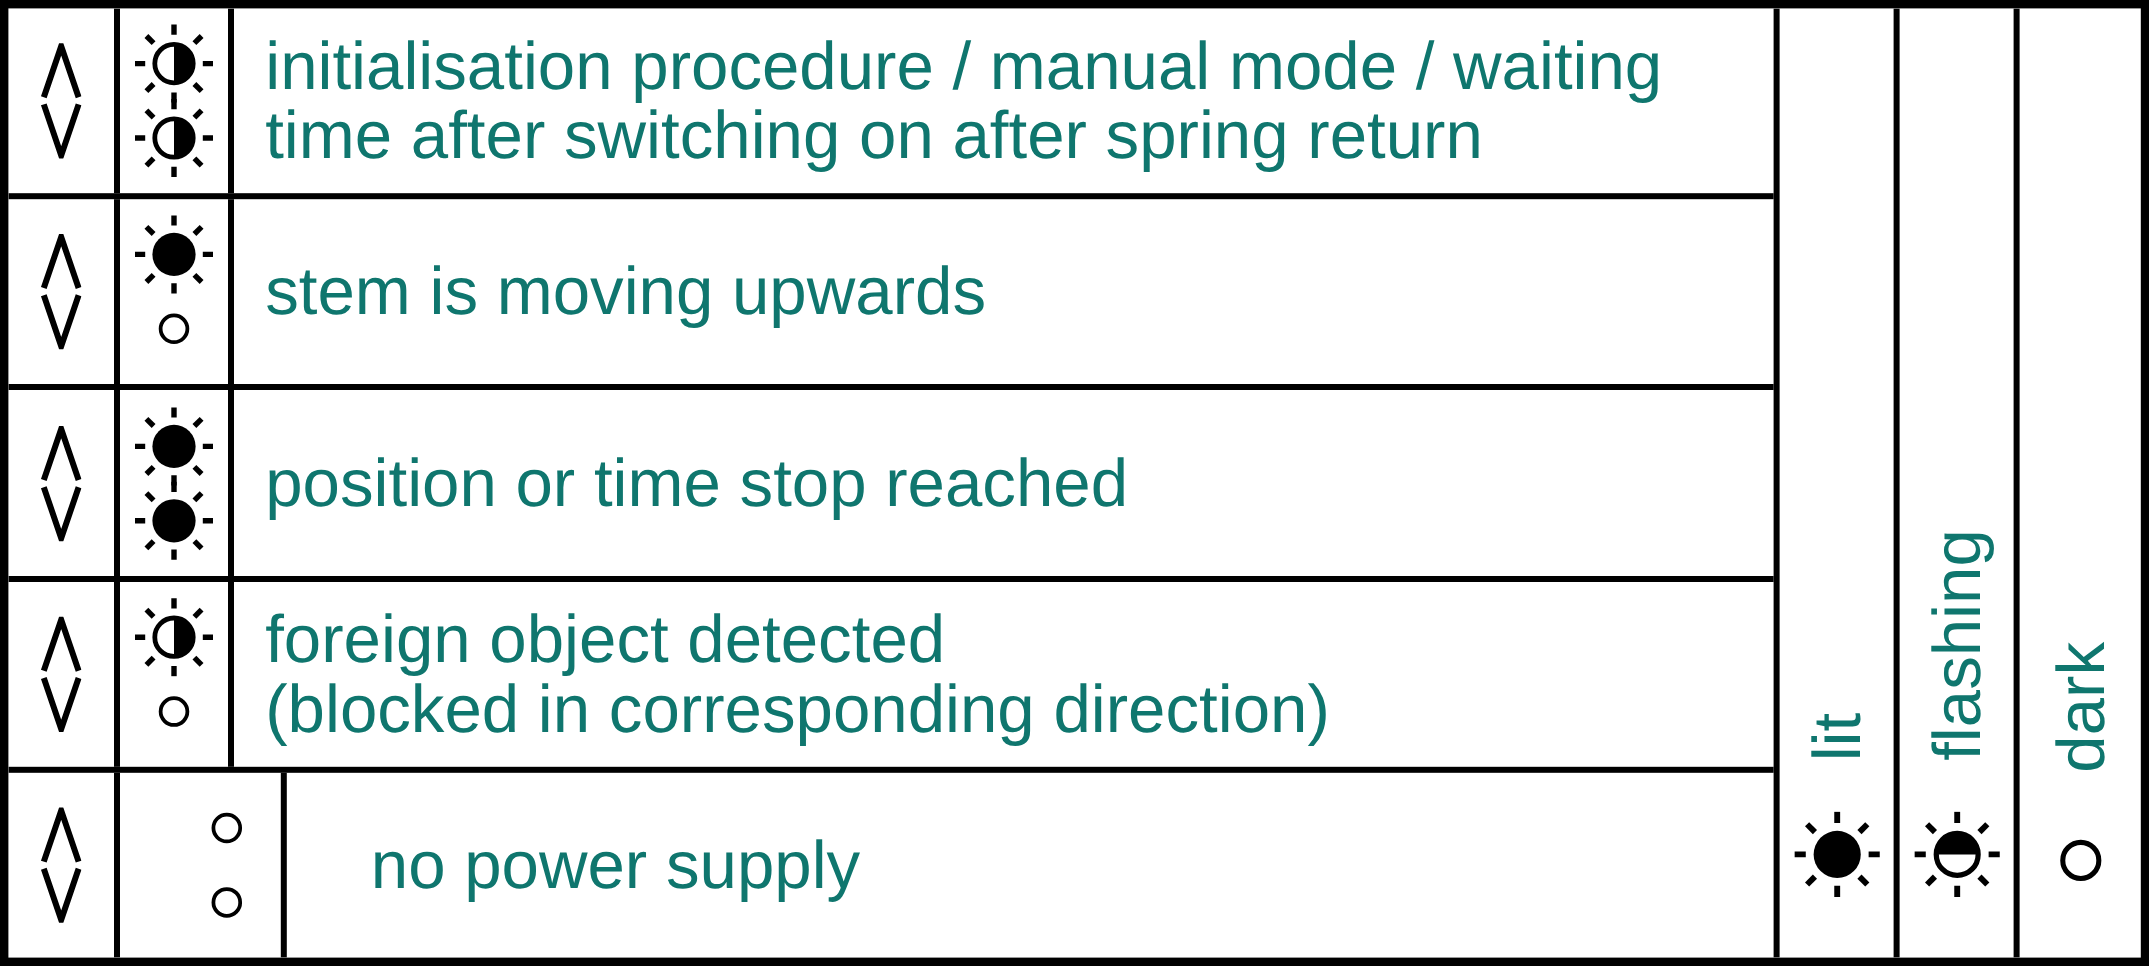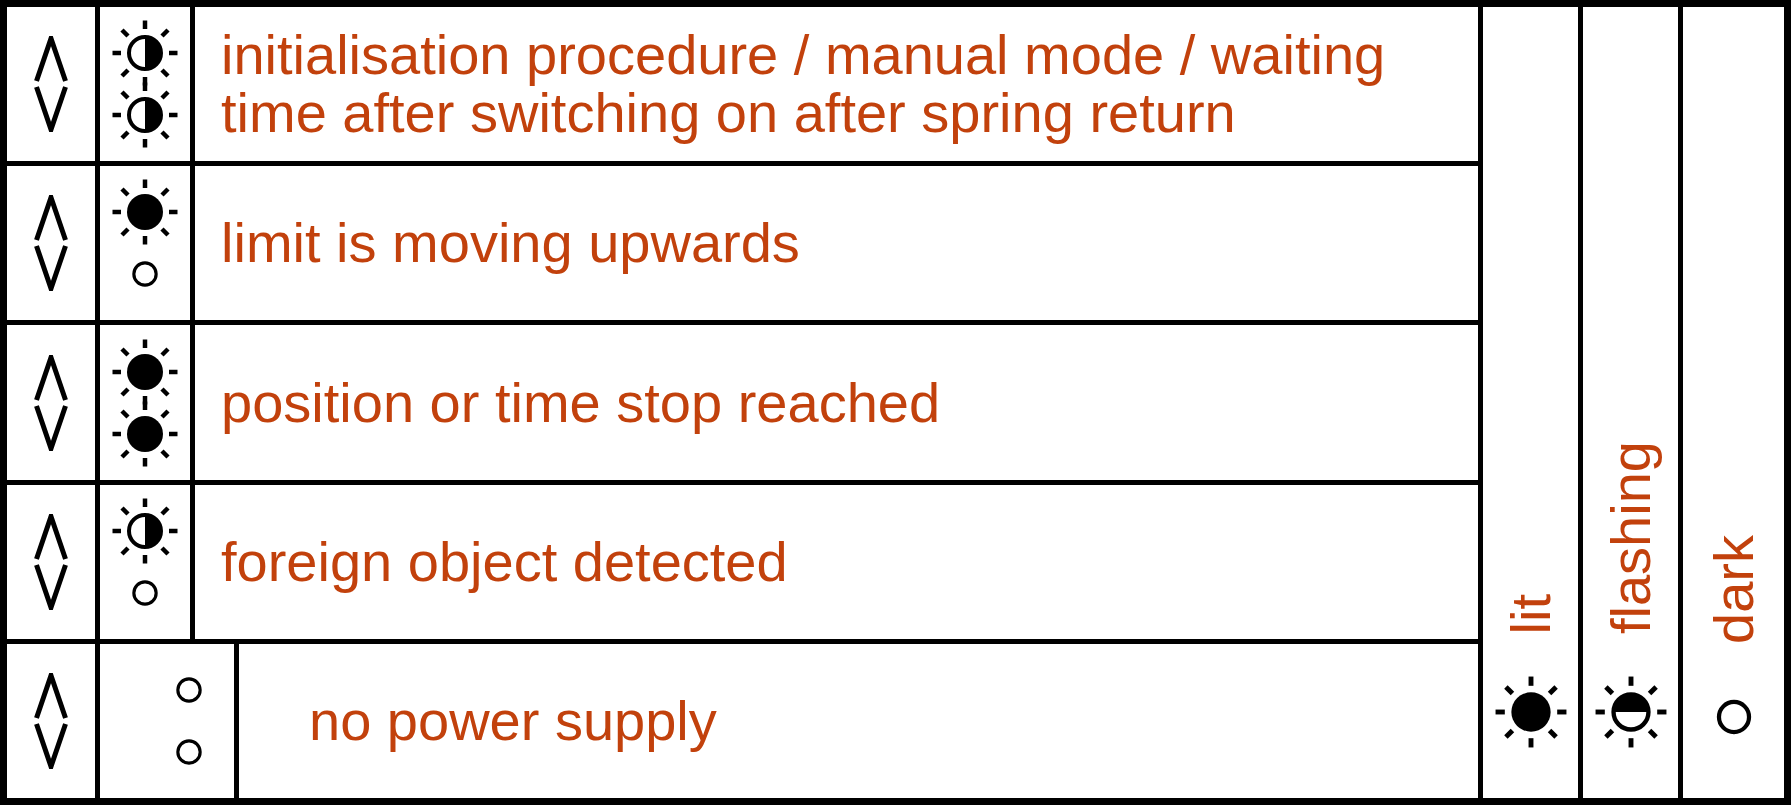--- a/index.html
+++ b/index.html
@@ -1,18 +1,18 @@
 <!DOCTYPE html>
 <html><head>
 <meta charset="utf-8">
 <style>
   html, body { margin: 0; padding: 0; background: #ffffff; }
   .table {
     width: 1791px; height: 805px; box-sizing: border-box;
-    border: 7px solid #000; background: #fff; color: #c2410c;
+    border: 7px solid #000; background: #fff; color: #0f766e;
     display: flex; font-family: "Liberation Sans", sans-serif;
     overflow: hidden;
   }
   .main { flex: 1 1 auto; min-width: 0; display: flex; flex-direction: column; }
   .row { flex: 1 1 0; display: flex; align-items: stretch; border-bottom: 5px solid #000; min-height: 0; }
   .row:last-child { border-bottom: none; gap: 44px; }
   .cell-arrows {
     flex: 0 0 88px; border-right: 5px solid #000;
     display: flex; align-items: center; justify-content: center;
   }
@@ -118,21 +118,21 @@
               <use href="#led-lit"></use>
             </svg>
           </div>
         <div class="led-slot">
             <svg width="46" height="46">
               <use href="#led-dark"></use>
             </svg>
           </div>
       </div>
       <div class="cell-desc">
-        <span>limit is moving upwards</span>
+        <span>stem is moving upwards</span>
       </div>
     </div>
 
 
     <div class="row">
       <div class="cell-arrows">
         <svg width="34" height="96">
             <use href="#arrows-up-down"></use>
           </svg>
       </div>
@@ -166,20 +166,21 @@
             </svg>
           </div>
         <div class="led-slot">
             <svg width="46" height="46">
               <use href="#led-dark"></use>
             </svg>
           </div>
       </div>
       <div class="cell-desc">
         <span>foreign object detected</span>
+        <span>(blocked in corresponding direction)</span>
       </div>
     </div>
 
     <div class="row">
       <div class="cell-arrows">
         <svg width="34" height="96">
             <use href="#arrows-up-down"></use>
           </svg>
       </div>
       <div class="cell-leds">

